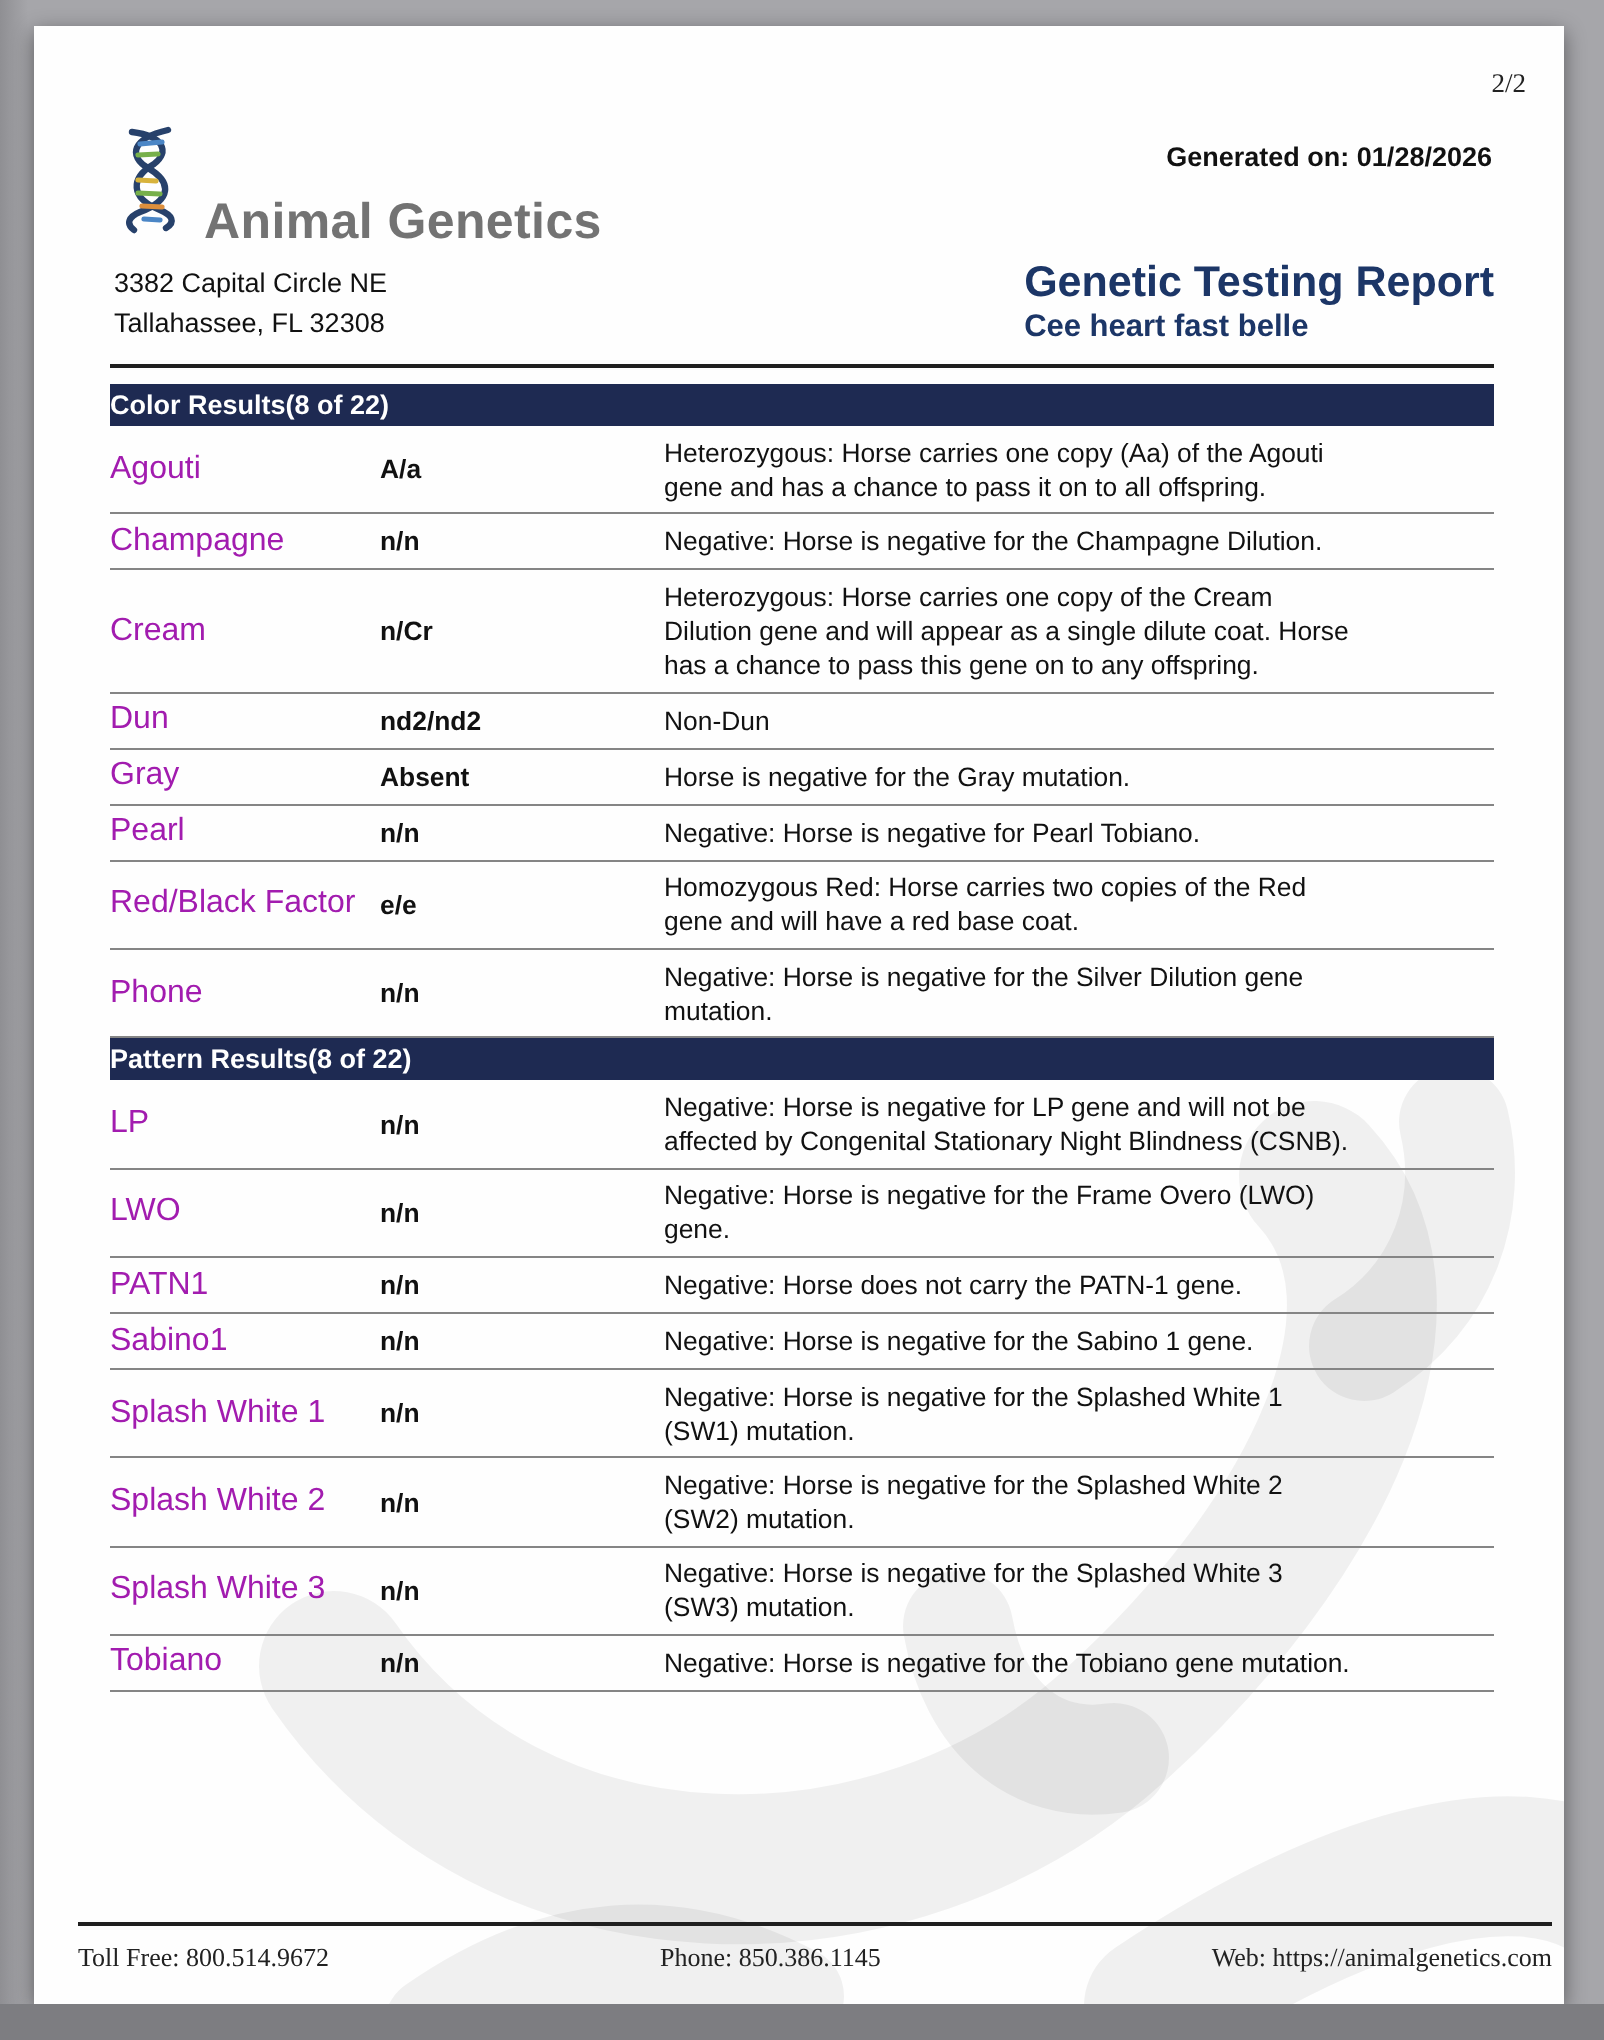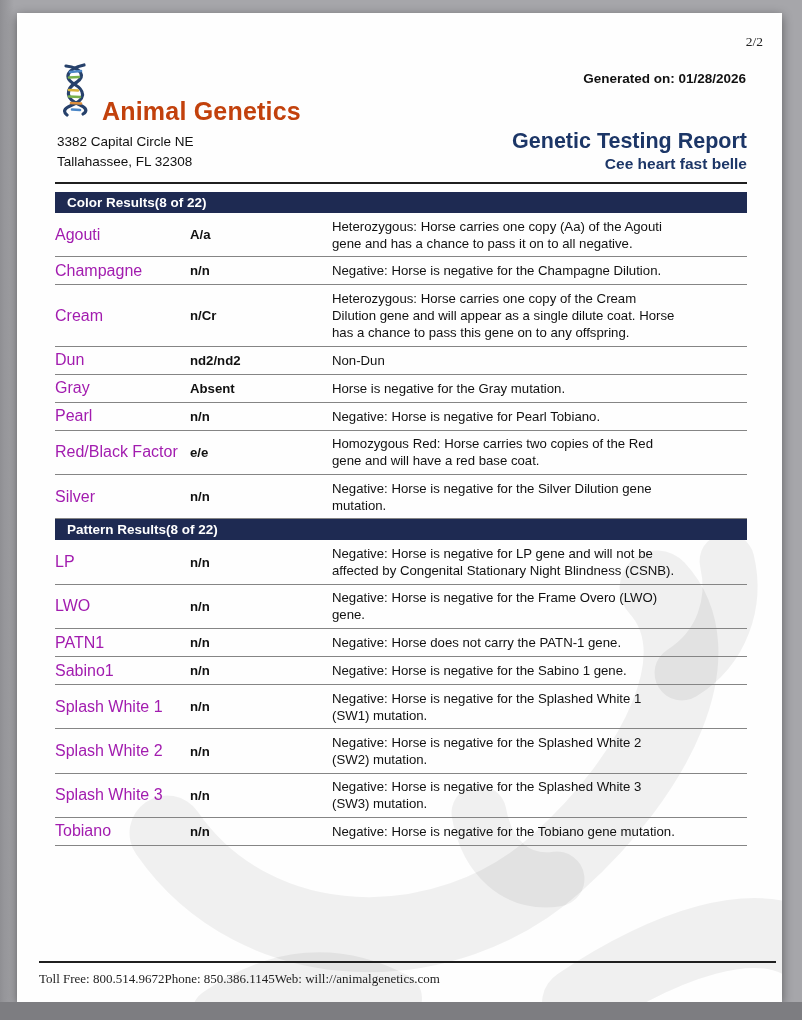--- a/index.html
+++ b/index.html
@@ -16,51 +16,51 @@
 
   .watermark { position:absolute; left:0; top:0; width:765px; height:989px; z-index:0; }
 
   .page > .content { position:absolute; inset:0; z-index:1; }
 
   .page-number { position:absolute; top:21px; right:19px;
                  font-family:"Liberation Serif", serif; font-size:13.5px; color:#222; }
 
   .brand { position:absolute; top:40px; left:40px; display:flex; align-items:center; }
   .brand svg { display:block; }
-  .brand-name { margin-left:9px; font-size:25px; font-weight:600; color:#c2410c;
+  .brand-name { margin-left:9px; font-size:25px; font-weight:600; color:#737373;
                 letter-spacing:.2px;margin-top:44px; }
 
   .generated { position:absolute; top:58px; right:36px; font-size:13.5px;
                font-weight:bold; color:#111; }
 
   .address { position:absolute; top:119px; left:40px; font-size:13.5px; font-weight:normal;
              color:#111; line-height:1.45; }
 
-  .title-block { position:absolute; top:116px; right:35px; text-align:right; }
+  .title-block { position:absolute; top:116px; right:35px; text-align:left; }
   .report-title { font-size:21.5px; font-weight:bold; color:#1c3667; }
   .subject { font-size:15.5px; font-weight:bold; color:#1c3667; margin-top:1px; }
 
   .top-divider { position:absolute; top:169px; left:38px; width:692px; height:2px;
                  background:#1f1f1f; }
 
   .results { position:absolute; top:179px; left:38px; width:692px; }
 
   .section-bar { height:21px; line-height:21px; background:#1e2a52; color:#fff;
-                 font-size:13.5px; font-weight:bold; padding-left:12px; }
+                 font-size:13.5px; font-weight:bold; padding-left:0; }
 
   .result-row { display:flex; align-items:center; padding:4.5px 0;
                 border-bottom:1px solid #858585; }
   .cell-gene   { width:135px; flex:none; font-size:16px; color:#a21caf; }
   .cell-result { width:142px; flex:none; font-size:13.2px; font-weight:bold; color:#111; }
   .cell-desc   { width:350px; flex:none; font-size:13.2px; color:#111; line-height:1.3; }
 
   .footer-divider { position:absolute; top:948px; left:22px; width:737px; height:2px;
                     background:#1f1f1f; }
   .footer { position:absolute; top:958px; left:22px; width:737px; display:flex;
-            font-family:"Liberation Serif", serif;
+            justify-content:space-between; font-family:"Liberation Serif", serif;
             font-size:13px; color:#222; }
 </style>
 </head>
 <body>
 
 <div class="canvas">
   <div class="page">
 
     <svg class="watermark" viewBox="0 0 765 989" fill="none" stroke="#000" stroke-opacity="0.055" stroke-linecap="round">
       <path d="M 640,575 C 700,640 640,760 540,850 C 430,950 240,950 150,820" stroke-width="75"></path>
@@ -100,21 +100,21 @@
         <div class="subject">Cee heart fast belle</div>
       </div>
 
       <div class="top-divider"></div>
 
       <div class="results">
           <div class="section-bar">Color Results(8 of 22)</div>
           <div class="result-row">
             <div class="cell-gene">Agouti</div>
             <div class="cell-result">A/a</div>
-            <div class="cell-desc">Heterozygous: Horse carries one copy (Aa) of the Agouti gene and has a chance to pass it on to all negative.</div>
+            <div class="cell-desc">Heterozygous: Horse carries one copy (Aa) of the Agouti gene and has a chance to pass it on to all offspring.</div>
           </div>
           <div class="result-row">
             <div class="cell-gene">Champagne</div>
             <div class="cell-result">n/n</div>
             <div class="cell-desc">Negative: Horse is negative for the Champagne Dilution.</div>
           </div>
           <div class="result-row">
             <div class="cell-gene">Cream</div>
             <div class="cell-result">n/Cr</div>
             <div class="cell-desc">Heterozygous: Horse carries one copy of the Cream Dilution gene and will appear as a single dilute coat. Horse has a chance to pass this gene on to any offspring.</div>
@@ -133,21 +133,21 @@
             <div class="cell-gene">Pearl</div>
             <div class="cell-result">n/n</div>
             <div class="cell-desc">Negative: Horse is negative for Pearl Tobiano.</div>
           </div>
           <div class="result-row">
             <div class="cell-gene">Red/Black Factor</div>
             <div class="cell-result">e/e</div>
             <div class="cell-desc">Homozygous Red: Horse carries two copies of the Red gene and will have a red base coat.</div>
           </div>
           <div class="result-row">
-            <div class="cell-gene">Silver</div>
+            <div class="cell-gene">Phone</div>
             <div class="cell-result">n/n</div>
             <div class="cell-desc">Negative: Horse is negative for the Silver Dilution gene mutation.</div>
           </div>
           <div class="section-bar">Pattern Results(8 of 22)</div>
           <div class="result-row">
             <div class="cell-gene">LP</div>
             <div class="cell-result">n/n</div>
             <div class="cell-desc">Negative: Horse is negative for LP gene and will not be affected by Congenital Stationary Night Blindness (CSNB).</div>
           </div>
           <div class="result-row">
@@ -184,19 +184,19 @@
             <div class="cell-gene">Tobiano</div>
             <div class="cell-result">n/n</div>
             <div class="cell-desc">Negative: Horse is negative for the Tobiano gene mutation.</div>
           </div>
         </div>
 
       <div class="footer-divider"></div>
       <div class="footer">
         <span>Toll Free: 800.514.9672</span>
         <span>Phone: 850.386.1145</span>
-        <span>Web: will://animalgenetics.com</span>
+        <span>Web: https://animalgenetics.com</span>
       </div>
 
     </div>
   </div>
   <div class="bottom-band"></div>
 </div>
 
 </body></html>

